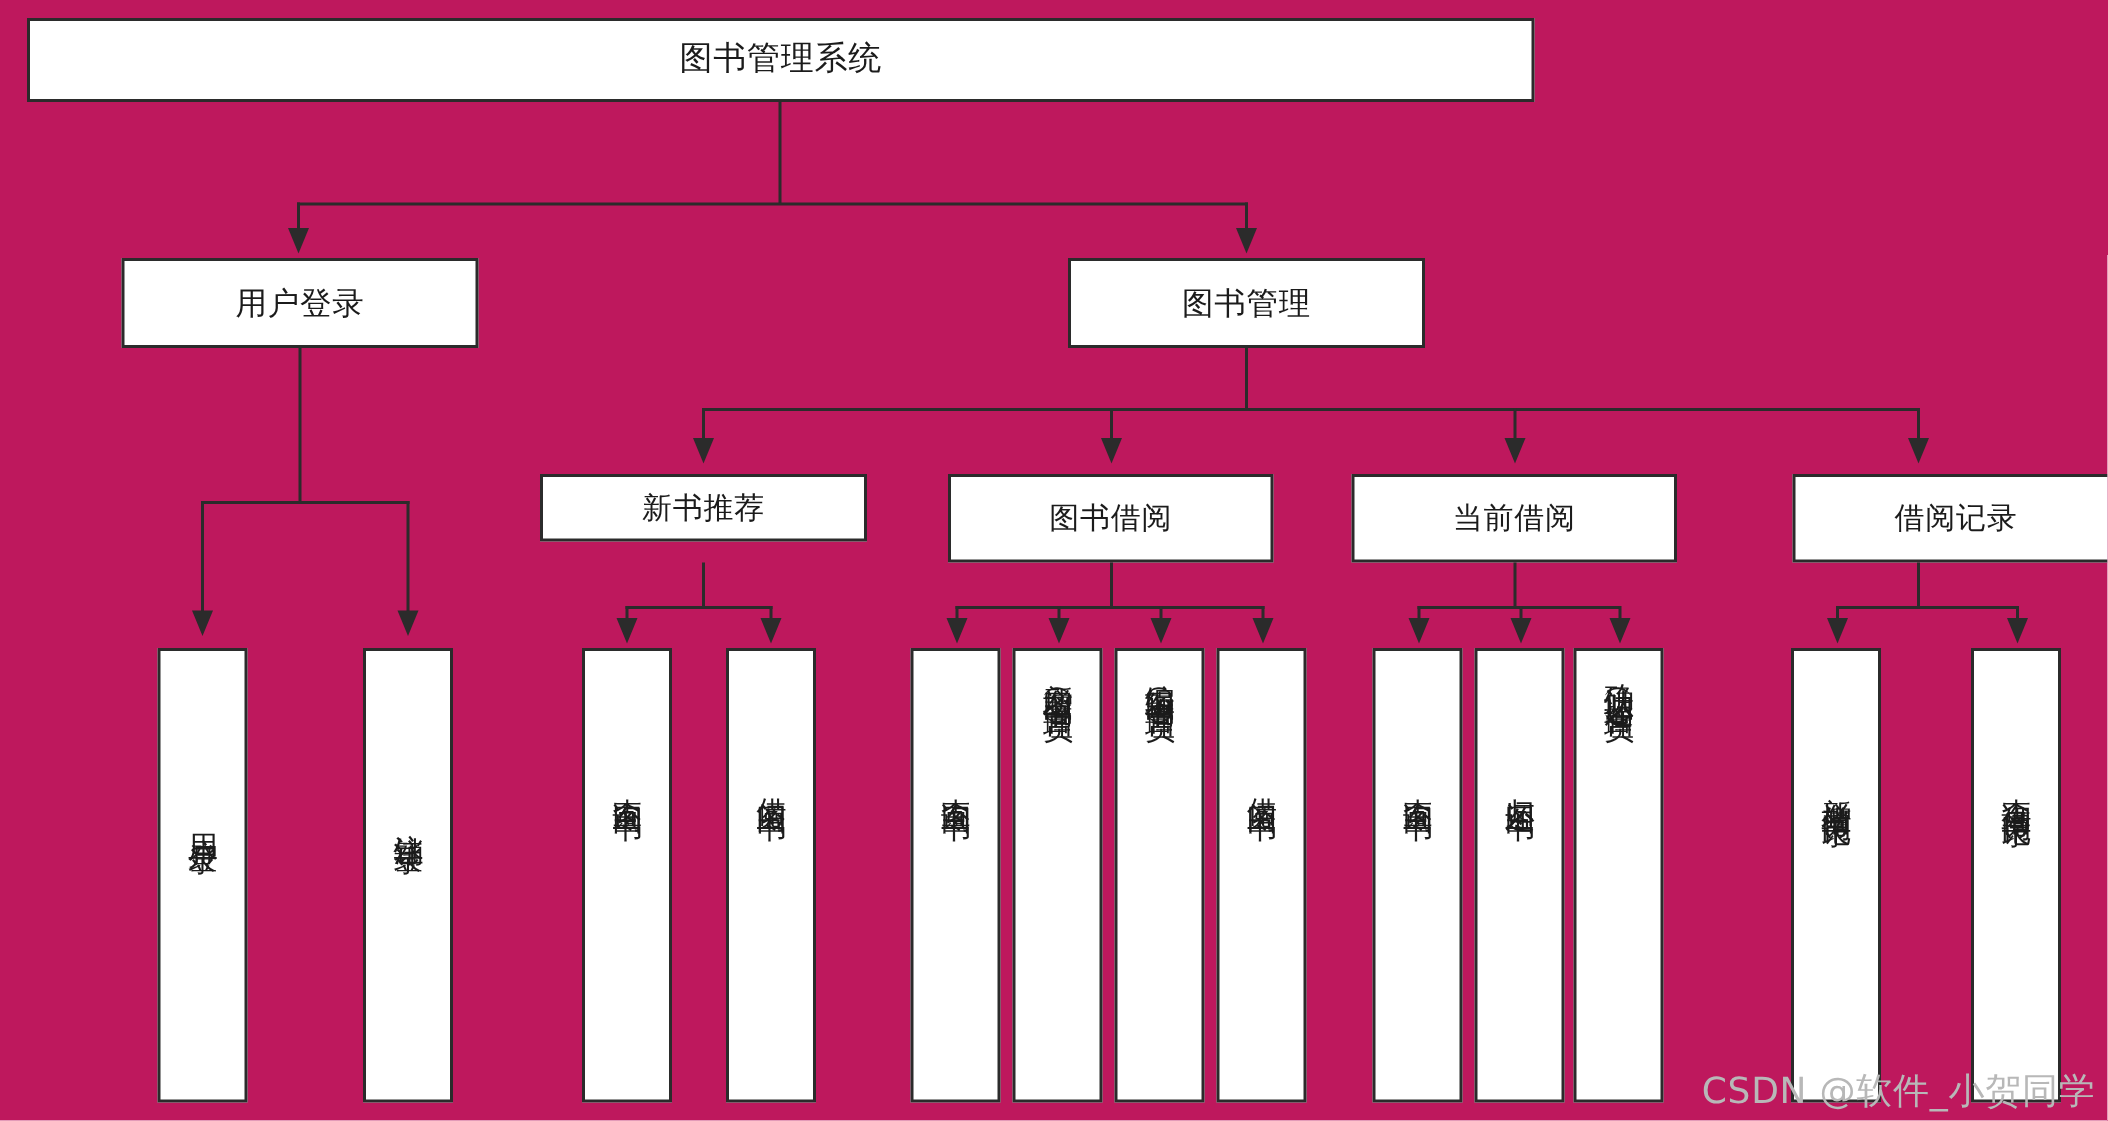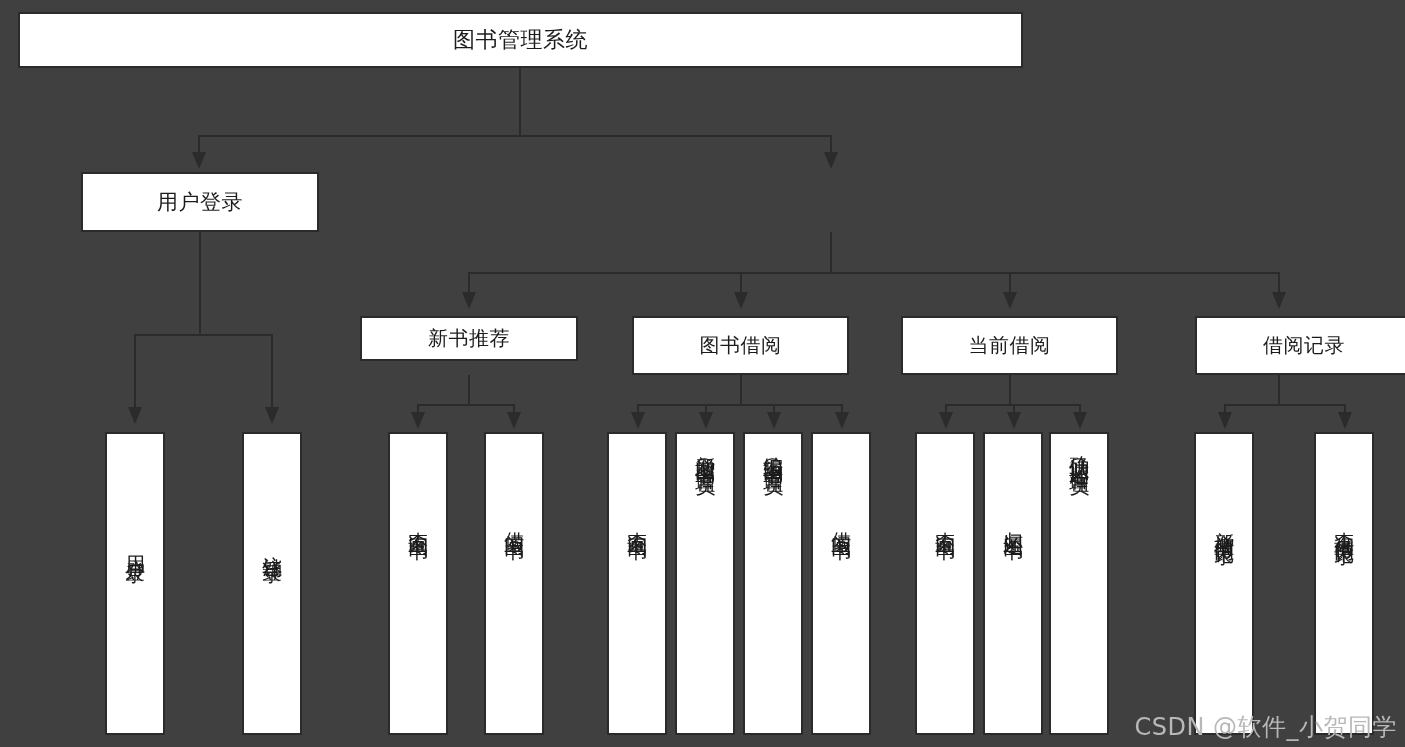--- a/index.html
+++ b/index.html
@@ -9,21 +9,21 @@
     background: #ffffff;
   }
   body {
     font-family: "DejaVu Sans", "Liberation Sans", sans-serif;
     color: #000000;
   }
   #canvas {
     position: relative;
     width: 1405px;
     height: 747px;
-    background: #404040;
+    background: #be185d;
     overflow: hidden;
   }
   
   .node {
     position: absolute;
     box-sizing: border-box;
     background: #ffffff;
     border: 2.4px solid #2b2b2b;
     display: flex;
     align-items: center;
@@ -105,20 +105,23 @@
 
   <div class="vline" style="left:198px; top:135px; height:22px;"></div>
   <div class="arrow" style="left:192px; top:152px;"></div>
   <div class="vline" style="left:830px; top:135px; height:22px;"></div>
   <div class="arrow" style="left:824px; top:152px;"></div>
 
   <div class="node mid" style="left:81px; top:172px; width:238px; height:60px;">
     <span class="label">用户登录</span>
   </div>
 
+  <div class="node mid" style="left:712px; top:172px; width:238px; height:60px;">
+    <span class="label">图书管理</span>
+  </div>
 
   <div class="vline" style="left:199px; top:232px; height:103px;"></div>
   <div class="hline" style="left:134px; top:334px; width:139px;"></div>
   <div class="vline" style="left:134px; top:334px; height:76px;"></div>
   <div class="arrow" style="left:128px; top:407px;"></div>
   <div class="vline" style="left:271px; top:334px; height:76px;"></div>
   <div class="arrow" style="left:265px; top:407px;"></div>
 
   <div class="vline" style="left:830px; top:232px; height:42px;"></div>
   <div class="hline" style="left:468px; top:272px; width:812px;"></div>

